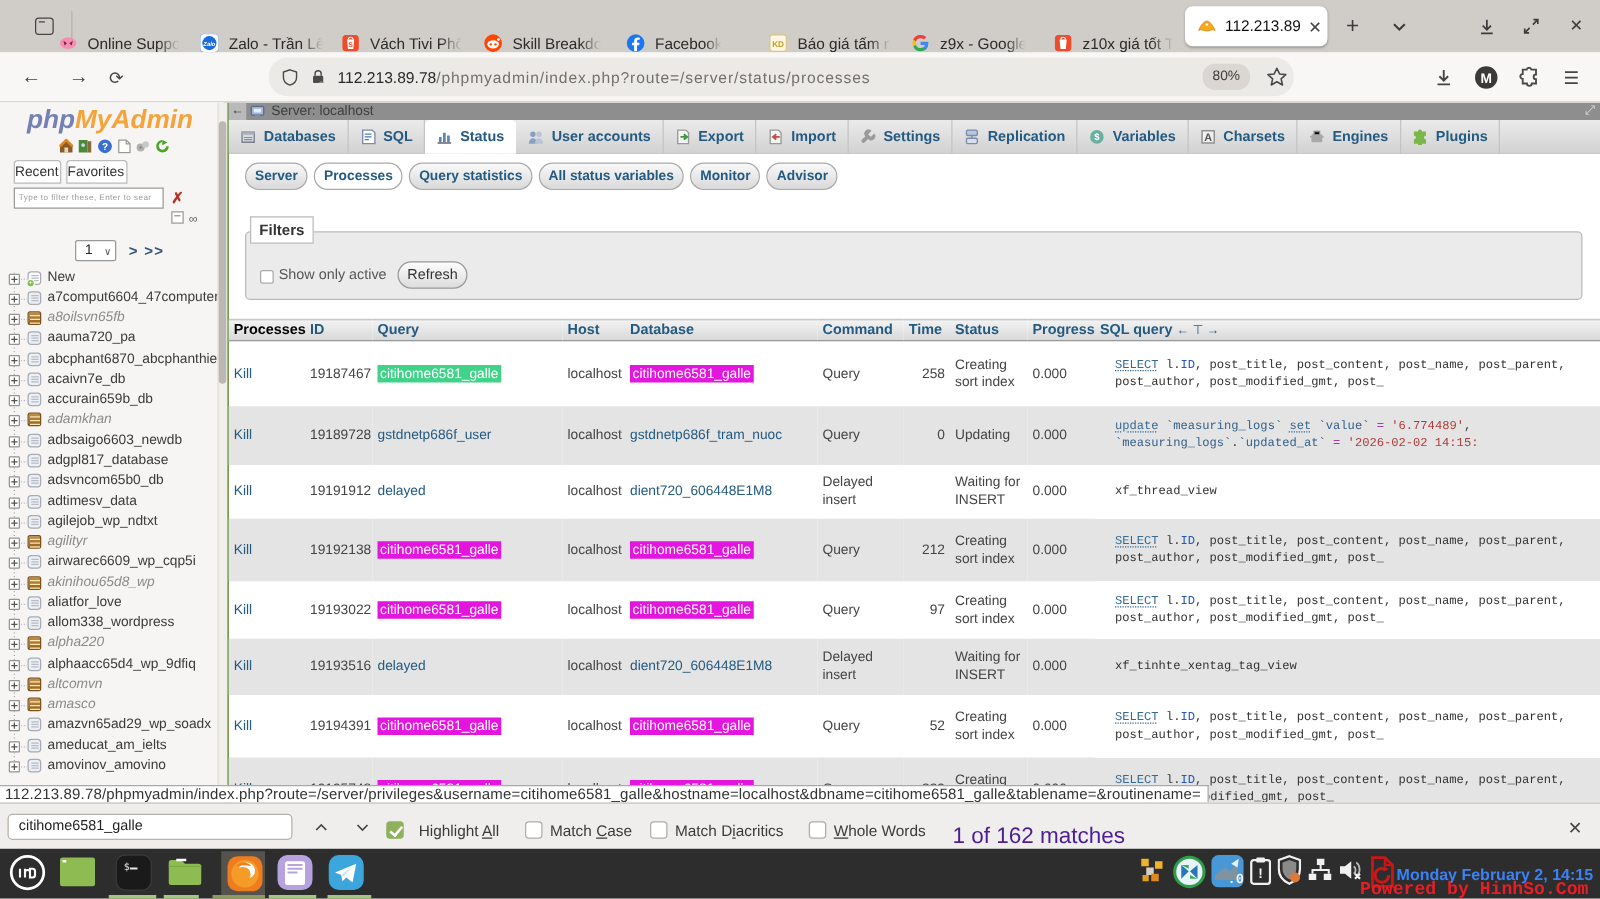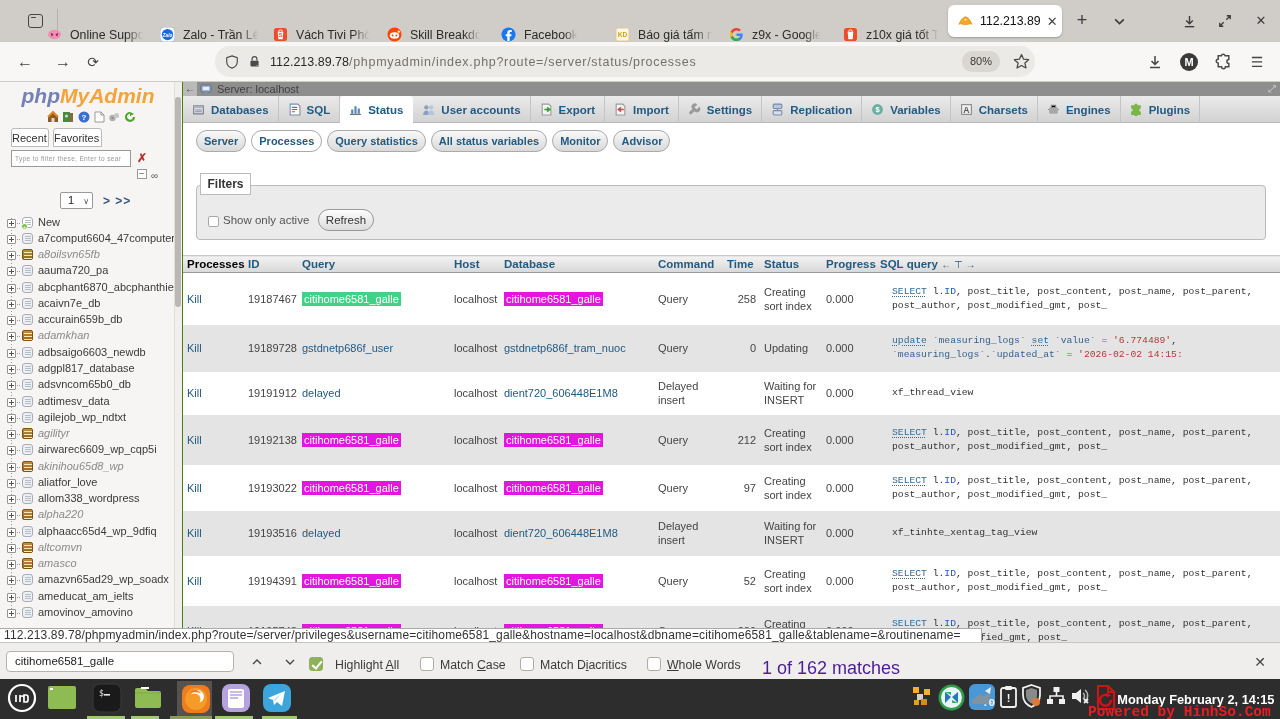--- a/index.html
+++ b/index.html
@@ -82,35 +82,35 @@
 a.lnk{color:#235a81;text-decoration:none}
 .hlg{background:#40d287;color:#fff;padding:1px 2px}
 .hlm{background:#e515e0;color:#fff;padding:1px 2px}
 .sql{font-family:"Liberation Mono",monospace;font-size:9.7px;color:#333;line-height:14.5px;padding-left:16px!important;white-space:nowrap;overflow:hidden}
 .sql .kw{color:#356a93;text-decoration:underline dotted;text-underline-offset:2px}
 .sql .id2{color:#2456c4}
 .sql .bt{color:#35618d}
 .sql .op{color:#a33cab}
 .sql .st{color:#b03a3a}
 
-#stooltip{position:absolute;left:0;top:546px;width:auto;height:14px;background:#fff;border-top:1px solid #a9a9a9;border-right:1px solid #a9a9a9;font-size:12px;letter-spacing:.13px;color:#333;line-height:13px;padding:0 20px 0 4px;white-space:nowrap}
+#stooltip{position:absolute;left:0;top:546px;width:auto;height:14px;background:#fff;border-top:1px solid #a9a9a9;border-right:1px solid #a9a9a9;font-size:12px;letter-spacing:.13px;color:#333;line-height:13px;padding:0 5px 0 4px;white-space:nowrap}
 
 #findbar{position:absolute;left:0;top:642px;width:1280px;height:37px;background:#f0eeec;border-top:1px solid #c8c5c0}
 #finput{position:absolute;left:6px;top:8px;width:228px;height:21px;background:#fff;border:1px solid #b5b1ab;border-radius:4px;font-size:11.5px;color:#222;line-height:19px;padding-left:8px}
 .fchev{position:absolute;top:8px;width:20px;height:20px;color:#454545;font-size:11px;text-align:center;line-height:20px}
 .fcb{position:absolute;top:14px;width:14px;height:14px;border:1px solid #b0aca6;border-radius:3px;background:#fff}
 .fcb.on{background:#8fb15c;border-color:#8fb15c}
 .fcb.on:before{content:"";position:absolute;left:4px;top:1px;width:4px;height:8px;border:solid #fff;border-width:0 2px 2px 0;transform:rotate(40deg)}
 .flbl{position:absolute;top:15px;font-size:12.3px;color:#3a3a3a}
 #fmatch{position:absolute;left:762px;top:15px;font-size:18px;color:#4c1d95}
 #fclose{position:absolute;left:1250px;top:9px;width:20px;height:20px;color:#444;font-size:14px;text-align:center;line-height:20px}
 
 #taskbar{position:absolute;left:0;top:679px;width:1280px;height:40px;background:#2d2d2d}
 .tkl{position:absolute;top:4px;width:30px;height:30px}
-.clock{position:absolute;right:2px;top:0;height:40px;display:flex;align-items:center;font-size:12.8px;font-weight:bold;color:#ffffff}
+.clock{position:absolute;right:2px;top:0;height:40px;display:flex;align-items:center;font-size:12.8px;font-weight:bold;color:#3b82f6}
 .wm{position:absolute;left:1088px;top:25px;font-family:"Liberation Mono",monospace;font-size:14.5px;font-weight:bold;color:#ec1c24;white-space:nowrap;z-index:9}
 .bbar{position:absolute;top:37px;height:3px;background:#a4c77e}
 </style>
 
 <div id="tabbar">
  <div class="tlist"></div>
     <div class="sep"></div>
  <div class="tab" style="left:47px;width:110px">
       <svg class="fav" viewBox="0 0 16 16">
         <ellipse cx="8" cy="8" rx="7" ry="5" fill="#f48fb1"></ellipse>

